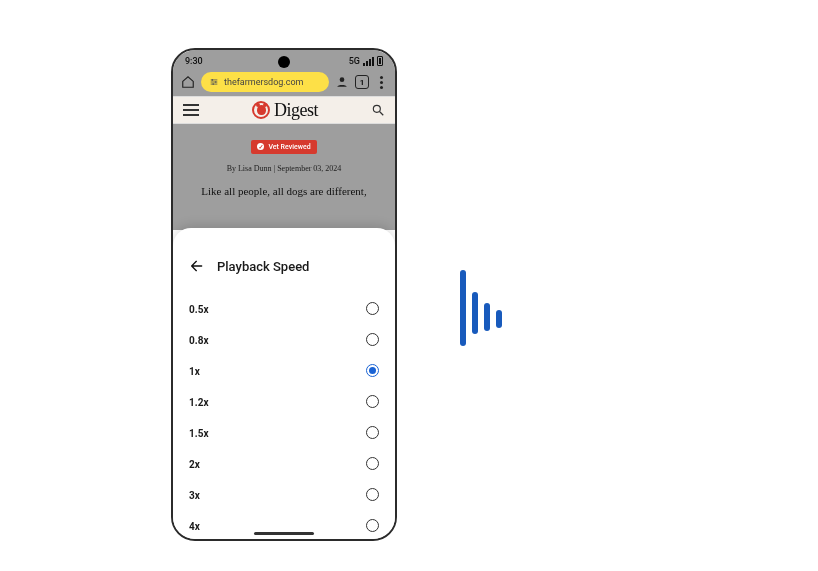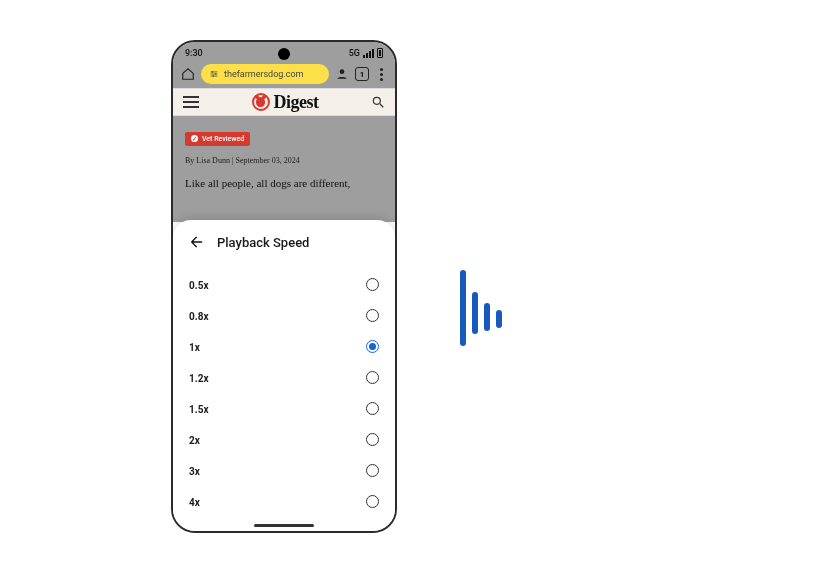--- a/index.html
+++ b/index.html
@@ -1,21 +1,21 @@
 <!DOCTYPE html>
 <html><head>
 <meta charset="utf-8">
 <style>
   * { box-sizing: border-box; margin: 0; padding: 0; }
   html, body { width: 818px; height: 571px; background: #fff; font-family: -apple-system, Roboto, "Segoe UI", Arial, sans-serif; position: relative; }
 
   .phone {
     position: absolute;
     left: 171px;
-    top: 40px;
+    top: 48px;
     width: 226px;
     height: 493px;
     border: 2px solid #2b2b2b;
     border-radius: 24px;
     background: #fff;
     overflow: hidden;
   }
   .phone-inner { position: relative; width: 100%; height: 100%; }
 
   
@@ -44,43 +44,43 @@
   .tune-ic { width:10px; height:10px; }
   .acct { width:14px; height:14px; }
   .tabcount { width:14px; height:14px; border:1.4px solid #222; border-radius:3px; display:flex; align-items:center; justify-content:center; font-size:8px; font-weight:600;}
   .dots { width:12px; display:flex; flex-direction:column; align-items:center; gap:2px;}
   .dots span{width:3px;height:3px;border-radius:50%;background:#222;}
 
   
   .page-head { position:relative; z-index:6; height:28px; background:#f4efe9; display:flex; align-items:center; justify-content:space-between; padding:0 10px; border-top:1px solid #ddd; border-bottom:1px solid #ddd;}
   .hamb { width:16px; display:flex; flex-direction:column; gap:3px;}
   .hamb span{height:2px;background:#333;}
-  .brand { display:flex; align-items:center; gap:4px; font-family: Georgia, 'Times New Roman', serif; font-weight:700; font-size:18px; letter-spacing:-0.5px; color:#111;}
+  .brand { display:flex; align-items:center; gap:4px; font-family: Georgia, 'Times New Roman', serif; font-weight:400; font-size:18px; letter-spacing:-0.5px; color:#111;}
   .brand-logo { width:18px; height:18px; border-radius:50%; border:2px solid #d63a2e; display:flex; align-items:center; justify-content:center;}
   .brand-logo-inner { width:9px; height:10px; background:#d63a2e; border-radius:50% 50% 45% 45%; position:relative;}
   .brand-logo-inner::before, .brand-logo-inner::after { content:""; position:absolute; top:-2px; width:4px; height:4px; background:#d63a2e; border-radius:50%;}
   .brand-logo-inner::before{left:-1px;} .brand-logo-inner::after{right:-1px;}
   .mag { width:14px; height:14px; }
 
   
-  .article { position:relative; z-index:6; padding:10px 12px 0 12px; }
+  .article { position:relative; z-index:6; padding:10px 12px 0 12px;text-align:center; }
   .badge { display:inline-flex; align-items:center; gap:4px; background:#d63a2e; color:#fff; font-size:7px; font-weight:500; padding:3px 6px; border-radius:2px;}
   .badge-ic{width:7px;height:7px;border-radius:50%;background:#fff;color:#d63a2e;font-size:6px;display:flex;align-items:center;justify-content:center;font-weight:700;}
   .byline { margin-top:10px; font-size:8px; color:#222; font-family: Liberation Serif, serif;}
   .body-text { margin-top:10px; font-size:11px; line-height:1.5; font-family: Georgia, serif; color:#111;}
 
   
   .sheet {
     position:absolute; left:0; right:0; bottom:0; top:178px;
     background:#fff; z-index:10;
     border-radius:18px 18px 0 0;
     display:flex; flex-direction:column;
     box-shadow: 0 -2px 12px rgba(0,0,0,0.15);
   }
-  .sheet-head { display:flex; align-items:center; gap:12px; padding:14px 16px 10px 16px; }
+  .sheet-head { display:flex; align-items:center; gap:12px; padding:30px 16px 10px 16px; }
   .back-arrow { width:16px; height:16px; }
   .sheet-title { font-size:13px; font-weight:500; color:#1a1a1a; }
   .opts { flex:1; padding:0 16px; }
   .opt { display:flex; align-items:flex-end; justify-content:space-between; height:31px; font-size:10px; font-weight:700; color:#1a1a1a; cursor:pointer;}
   .radio { width:13px; height:13px; border:1.6px solid #333; border-radius:50%; display:flex; align-items:center; justify-content:center;}
   .radio.sel { border-color:#1a63d4; }
   .radio.sel::after { content:""; width:7px; height:7px; border-radius:50%; background:#1a63d4; }
 
   .gesture-bar { position:absolute; bottom:4px; left:50%; transform:translateX(-50%); width:60px; height:3px; border-radius:2px; background:#333; z-index:20;}
 

